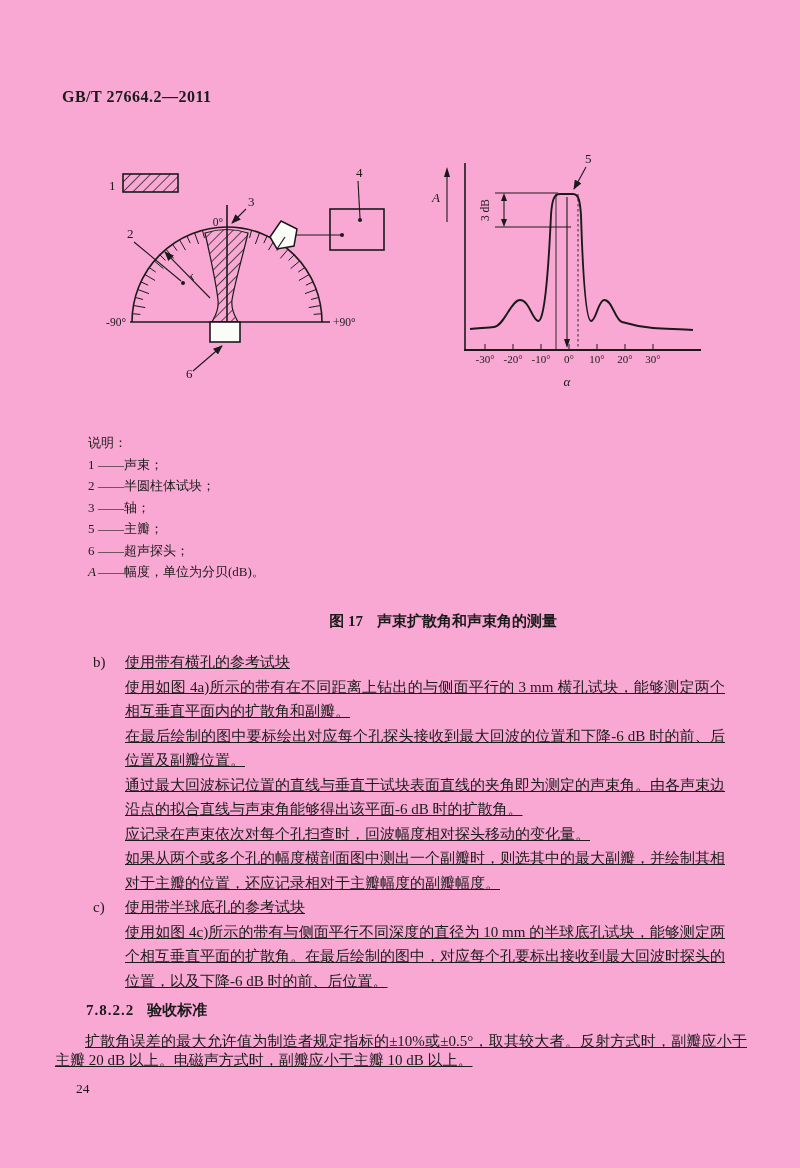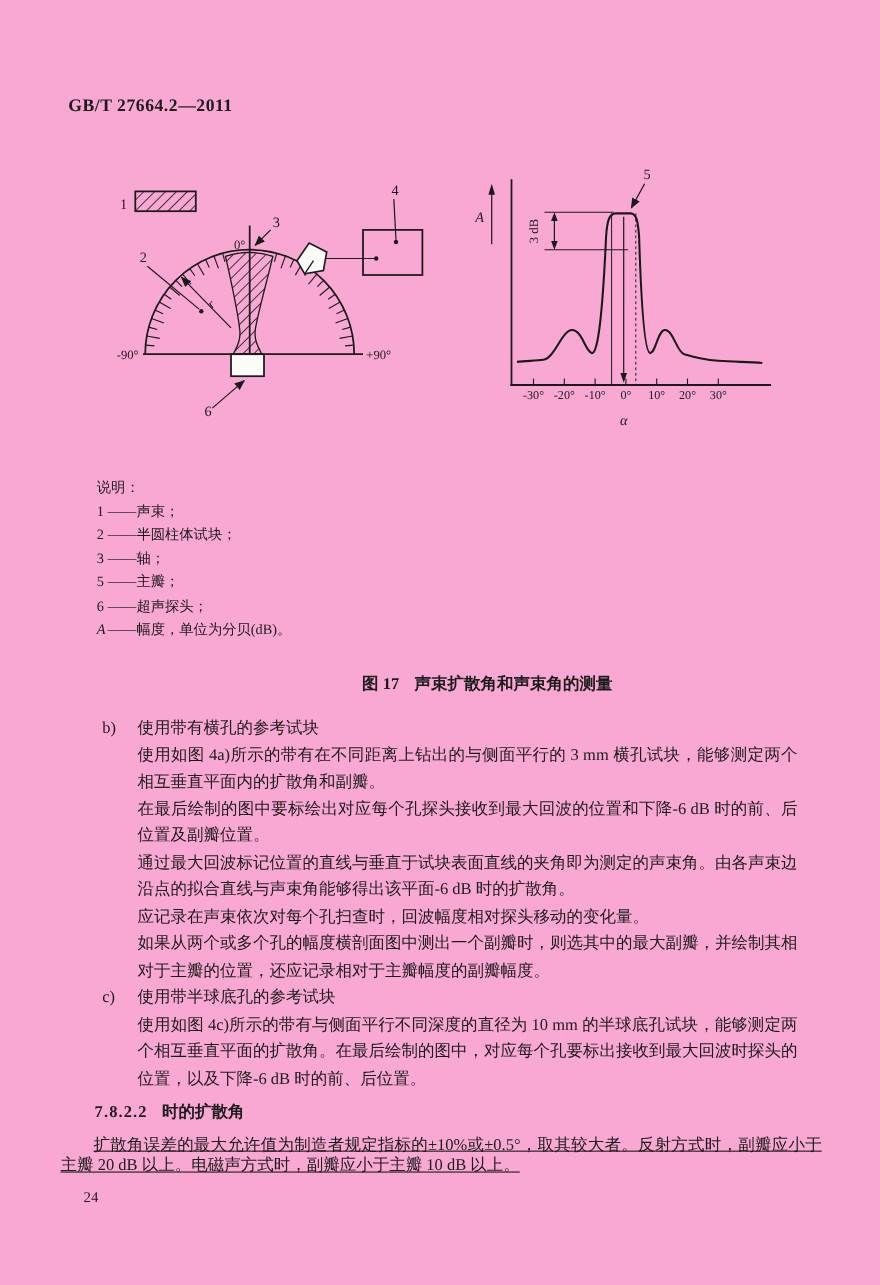--- a/index.html
+++ b/index.html
@@ -26,21 +26,21 @@
     position:absolute; left:0; top:612px; width:800px;
     text-align:center; font-weight:bold; font-size:15px;margin-left:43px;
   }
   .caption .cap-no{ margin-right:14px; }
   .body-list{
     position:absolute; left:93px; top:650px; width:632px;
     font-size:15px; line-height:24.5px;
   }
   .list-item{ display:flex; }
   .li-label{ width:32px; flex:none; }
-  .li-content{ width:600px; text-align:justify; text-justify:inter-ideograph; }
+  .li-content{ width:600px; text-align:justify; text-justify:inter-ideograph;text-decoration:underline; }
   .li-content p{ margin:0; }
   .section-heading{
     position:absolute; left:55px; top:1001px;
     font-size:15px; font-weight:bold;
   }
   .section-heading .sec-no{ margin-right:13px; letter-spacing:1px;margin-left:31px;}
   .acceptance{
     position:absolute; left:55px; top:1032px; width:692px;
     font-size:15px; line-height:19px; text-align:justify; text-justify:inter-ideograph;
     text-indent:2em; margin:0;text-decoration:underline;
@@ -233,19 +233,19 @@
     <div class="list-item">
       <span class="li-label">c)</span>
       <div class="li-content">
         <p>使用带半球底孔的参考试块</p>
         <p>使用如图 4c)所示的带有与侧面平行不同深度的直径为 10 mm 的半球底孔试块，能够测定两个相互垂直平面的扩散角。在最后绘制的图中，对应每个孔要标出接收到最大回波时探头的位置，以及下降-6 dB 时的前、后位置。</p>
       </div>
     </div>
   </div>
 
   <div class="section-heading">
-    <span class="sec-no">7.8.2.2</span><span>时的扩散角</span>
+    <span class="sec-no">7.8.2.2</span><span>验收标准</span>
   </div>
   <p class="acceptance">扩散角误差的最大允许值为制造者规定指标的±10%或±0.5°，取其较大者。反射方式时，副瓣应小于主瓣 20 dB 以上。电磁声方式时，副瓣应小于主瓣 10 dB 以上。</p>
 
   <div class="page-number">24</div>
 
 </div>
 
 </body></html>

